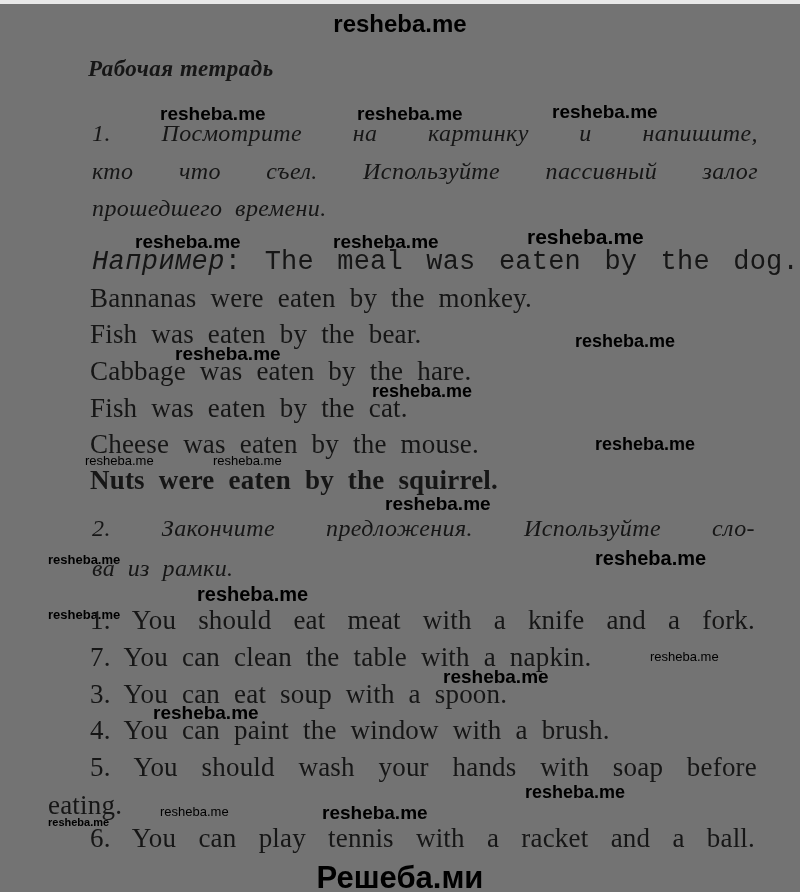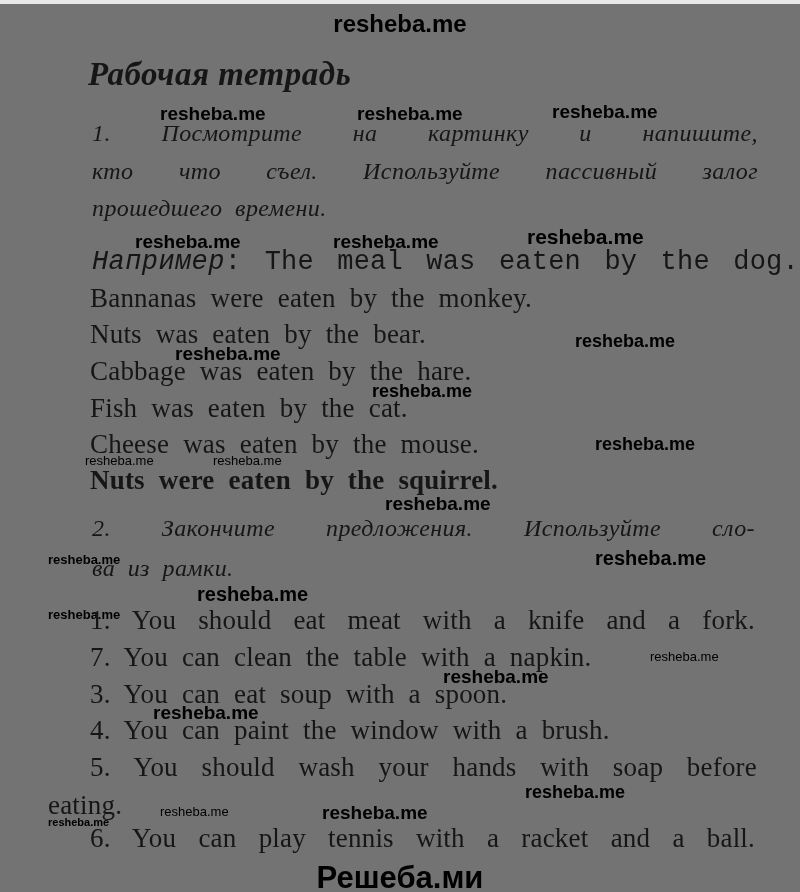--- a/index.html
+++ b/index.html
@@ -25,21 +25,21 @@
     text-align:justify;
     text-align-last:justify;
   }
   .ru {
     font-style:italic;
     font-size:24px;
     letter-spacing:0.4px;
   }
   .title {
     position:absolute;
-    font-size:33px;
+    font-size:23px;
     font-weight:bold;
     font-style:italic;
     letter-spacing:0.5px;
   }
   .wm {
     position:absolute;
     font-family:"Liberation Sans", sans-serif;
     font-weight:700;
     color:#000000;
     white-space:nowrap;
@@ -82,21 +82,21 @@
   <div class="line ru just" style="left:92px; top:154px; width:666px;">кто что съел. Используйте пассивный залог</div>
   <div class="line ru" style="left:92px; top:191px;">прошедшего времени.</div>
 
   <div class="wm" style="left:135px; top:228px; font-size:19px;">resheba.me</div>
   <div class="wm" style="left:333px; top:228px; font-size:19px;">resheba.me</div>
   <div class="wm" style="left:527px; top:222px; font-size:21px;">resheba.me</div>
 
   <div class="line" style="left:92px; top:243px;font-family:Liberation Mono, monospace;"><span class="ru" style="font-size:27px;">Например</span><span>: The meal was eaten by the dog.</span></div>
 
   <div class="line" style="left:90px; top:279px;">Bannanas were eaten by the monkey.</div>
-  <div class="line" style="left:90px; top:315px;">Nuts was eaten by the bear.</div>
+  <div class="line" style="left:90px; top:315px;">Fish was eaten by the bear.</div>
   <div class="wm" style="left:575px; top:328px; font-size:18px;">resheba.me</div>
   <div class="wm" style="left:175px; top:340px; font-size:19px;">resheba.me</div>
   <div class="line" style="left:90px; top:352px;">Cabbage was eaten by the hare.</div>
   <div class="wm" style="left:372px; top:378px; font-size:18px;">resheba.me</div>
   <div class="line" style="left:90px; top:389px;">Fish was eaten by the cat.</div>
   <div class="line" style="left:90px; top:425px;">Cheese was eaten by the mouse.</div>
   <div class="wm" style="left:595px; top:431px; font-size:18px;">resheba.me</div>
   <div class="wm reg" style="left:85px; top:450px; font-size:13px;">resheba.me</div>
   <div class="wm reg" style="left:213px; top:450px; font-size:13px;">resheba.me</div>
   <div class="line" style="left:90px; top:461px;font-weight:bold;">Nuts were eaten by the squirrel.</div>

